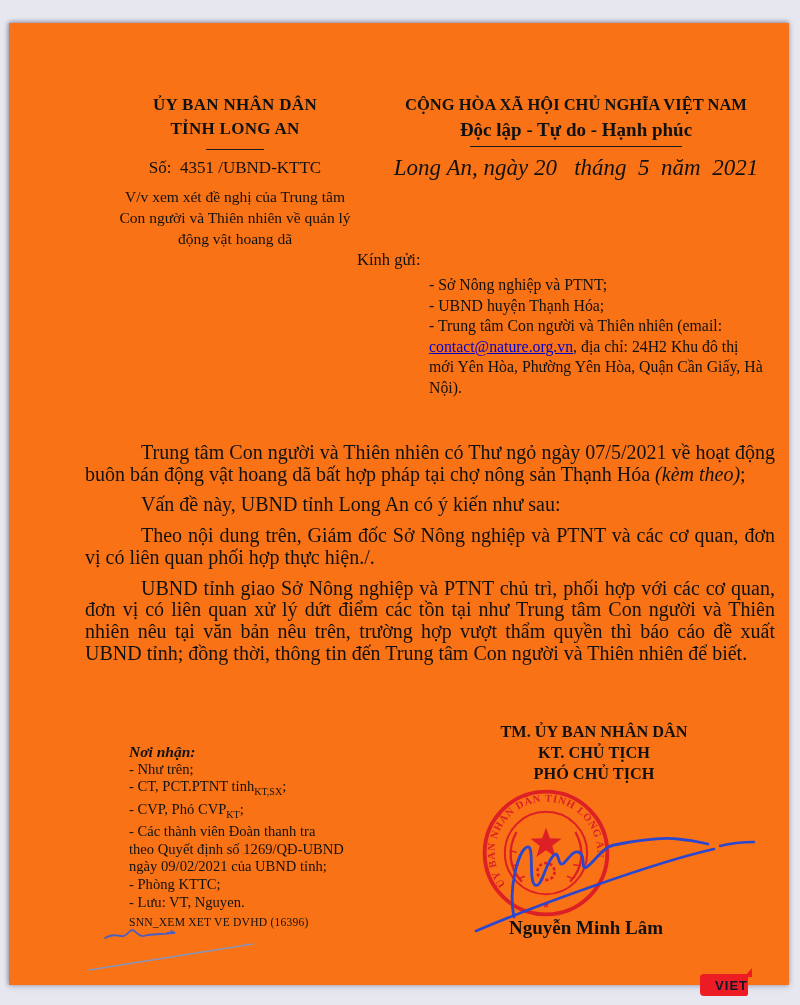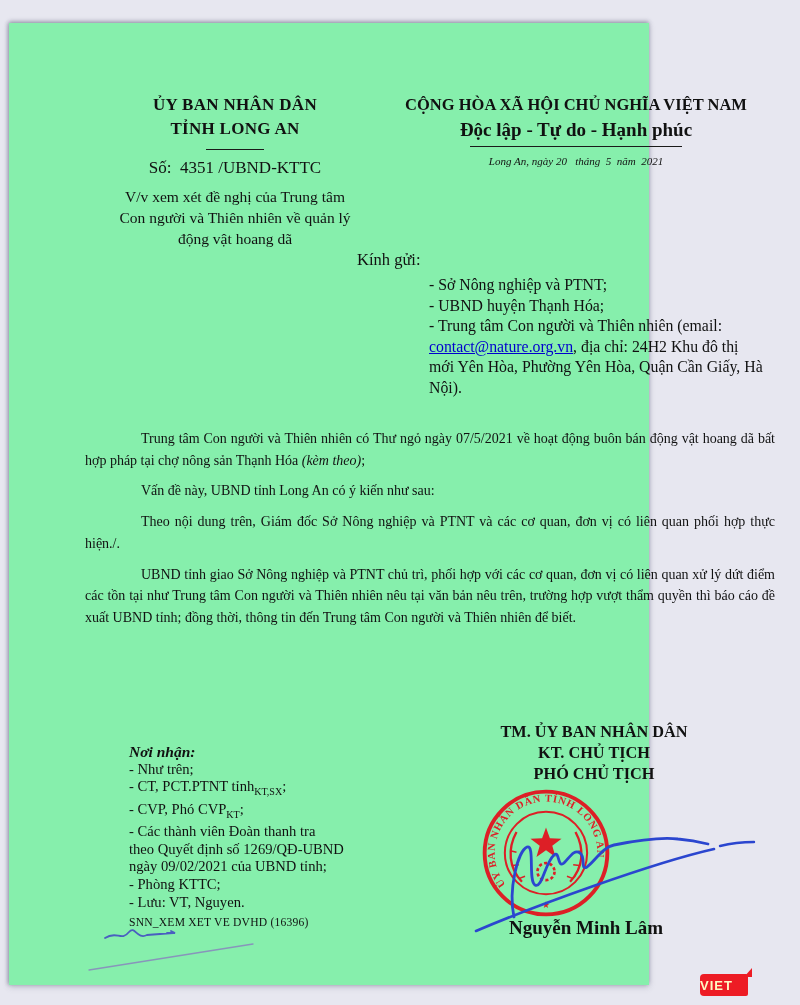--- a/index.html
+++ b/index.html
@@ -4,61 +4,61 @@
 <style>
   * { margin:0; padding:0; box-sizing:border-box; }
   html,body { width:800px; height:1005px; overflow:hidden; }
   body {
     background:#e7e7f0;
     font-family:"Liberation Serif","DejaVu Serif",serif;
     color:#111;
     position:relative;
   }
   .page {
-    position:absolute; left:9px; top:23px; width:640px; height:962px;
-    background:#86efac;
+    position:absolute; left:9px; top:23px; width:780px; height:962px;
+    background:#f97316;
     box-shadow:0 -2px 4px rgba(70,70,100,.35), 0 2px 6px rgba(70,70,100,.25), -2px 0 3px rgba(70,70,100,.18);
   }
   
   .hdr-left { position:absolute; left:56px; top:70px; width:340px; text-align:center; }
   .hdr-left .org { font-weight:bold; font-size:17px; line-height:24px; letter-spacing:.3px; }
   .hdr-rule-short { width:58px; border-top:1.6px solid #1a1a1a; margin:8px auto 7px auto; }
   .doc-number { font-size:17px; line-height:22px; }
   .subject { font-size:15.5px; line-height:21px; margin-top:7px; }
   .hdr-right { position:absolute; left:381px; top:70px; width:372px; text-align:center; }
   .hdr-right .national { font-weight:bold; font-size:16.5px; line-height:24px; }
   .hdr-right .motto { font-weight:bold; font-size:19px; line-height:25px; }
   .hdr-rule-long { width:212px; border-top:1.6px solid #1a1a1a; margin:4px auto 8px auto; }
-  .place-date { font-style:italic; font-size:11px; }
+  .place-date { font-style:italic; font-size:23px; }
   
   .kinh-gui-label { position:absolute; left:348px; top:227px; font-size:16.5px; }
   .recipient-list { position:absolute; left:420px; top:252px; width:338px; font-size:15.8px; line-height:20.5px; }
   .recipient-list a { color:#0000cd; text-decoration:underline;margin-top:42px; }
   
-  .doc-body { position:absolute; left:76px; top:405px; width:690px; font-size:14px; line-height:21.7px; text-align:justify; }
+  .doc-body { position:absolute; left:76px; top:419px; width:690px; font-size:20px; line-height:21.7px; text-align:justify; }
   .doc-body p { text-indent:56px; margin-bottom:9px; }
   .doc-body .it { font-style:italic; }
   
   .noi-nhan { position:absolute; left:120px; top:720px; width:300px; font-size:14.6px; line-height:17.6px; }
   .noi-nhan .nn-label { font-weight:bold; font-style:italic; font-size:15.5px; }
   .noi-nhan sub { font-size:10px; }
   .noi-nhan .code { font-size:11.6px; margin-top:3px; letter-spacing:.2px; }
   .sign-block { position:absolute; left:413px; top:698px; width:344px; height:245px; text-align:center; }
   .sign-block .auth { font-weight:bold; font-size:16.3px; line-height:21px; }
   .seal-svg { position:absolute; left:58px; top:66px; }
   .sig-svg { position:absolute; left:40px; top:84px; }
   .signer-name { position:absolute; top:196px; left:0; width:328px; font-weight:bold; font-size:19px; }
   .scribble-svg { position:absolute; left:66px; top:885px; }
   
   .viet-badge {
     position:absolute; left:700px; top:974px; width:48px; height:22px;
     background:#ed1c24; border-radius:4px 2px 2px 4px;
-    color:#fef9c3; font-family:"Liberation Sans","DejaVu Sans",sans-serif;
+    color:#0f172a; font-family:"Liberation Sans","DejaVu Sans",sans-serif;
     font-weight:bold; font-size:13px; letter-spacing:1px;
-    display:flex; align-items:center; justify-content:flex-start;
+    display:flex; align-items:center; justify-content:flex-end;
   }
   .viet-badge::after {
     content:""; position:absolute; right:-4px; top:-6px; width:8px; height:9px;
     background:#ed1c24; clip-path:polygon(0 100%, 100% 0, 100% 100%);
   }
 </style>
 </head>
 <body>
 
 <div class="page">

